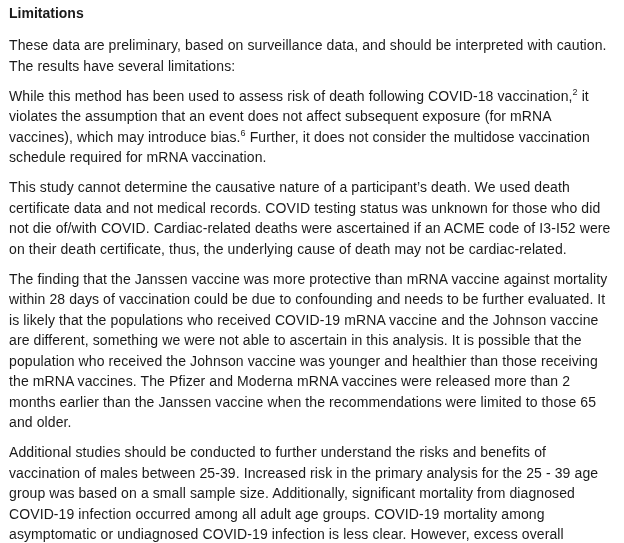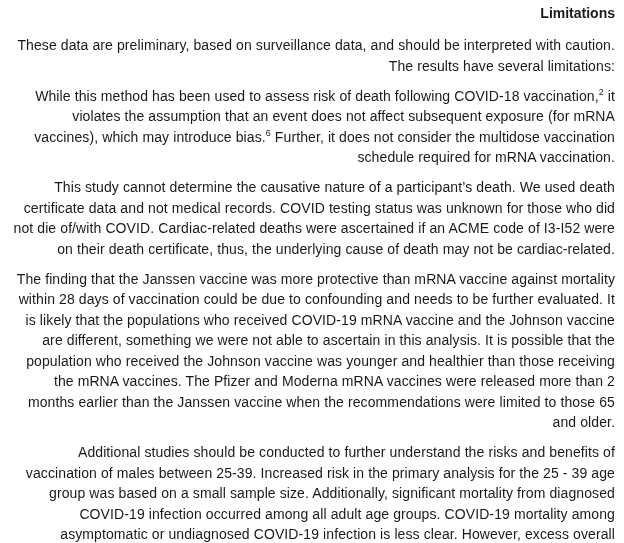--- a/index.html
+++ b/index.html
@@ -17,29 +17,29 @@
   .page {
     box-sizing: border-box;
     width: 624px;
     height: 543px;
     padding: 3px 9px 0 9px;
     background: #ffffff;
   }
   .doc-title {
     font-size: 14px;
     font-weight: 700;
-    text-align: right;
+    text-align: left;
     margin: 0 0 12px 0;
     line-height: 20px;
   }
   .para {
     font-size: 14px;
     font-weight: 400;
     line-height: 20.5px;
-    text-align: right;
+    text-align: left;
     margin: 0 0 9.5px 0;
     letter-spacing: 0.1px;
   }
   .para sup {
     font-size: 9px;
     line-height: 0;
     vertical-align: super;
   }
 </style>
 </head>

